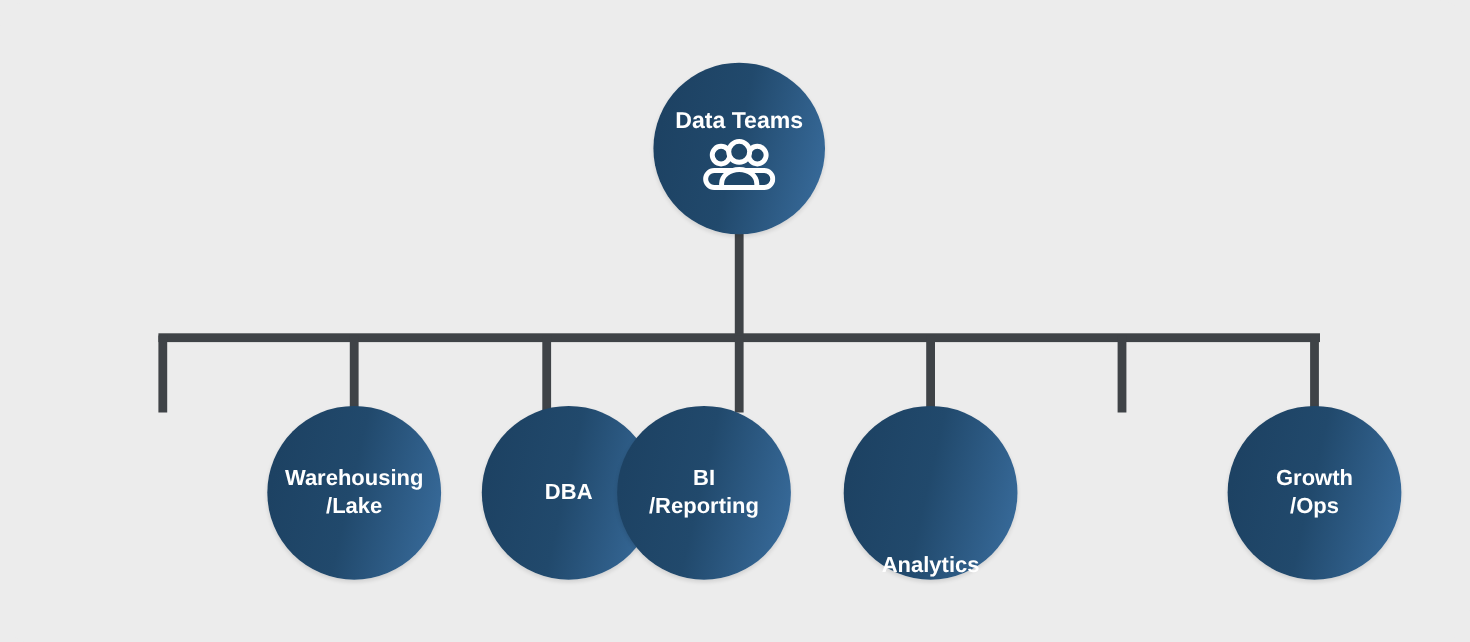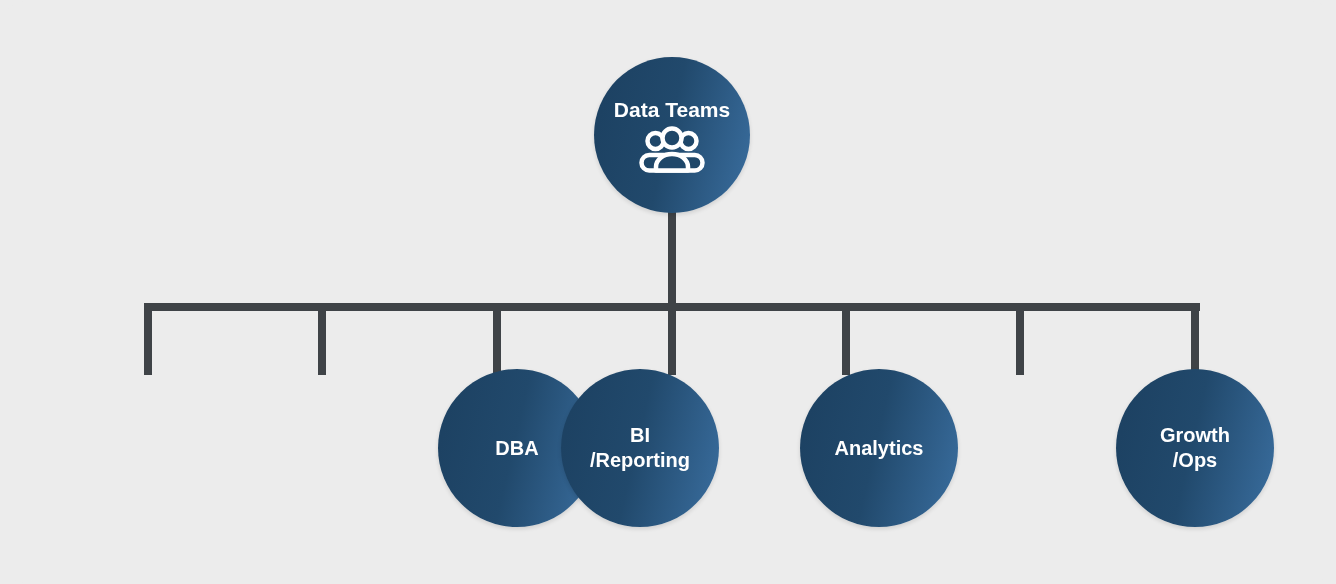--- a/index.html
+++ b/index.html
@@ -57,21 +57,21 @@
     font-size:21px;line-height:25px;
   }
   .child{
     top:369px;width:158px;height:158px;
     font-size:20px;line-height:25px;
   }
   .c0{left:69px;}
   .c1{left:243px;}
   .c2{left:438px;}
   .c3{left:561px;}
-  .c4{left:800px;}
+  .c4{left:767px;justify-content:flex-end;}
   .c5{left:941px;}
   .c6{left:1116px;text-align:right;}
   .label-line{display:block;}
   .label-line:empty{display:none;}
   .icon-wrap{margin-top:4px;line-height:0;}
 </style>
 </head>
 <body>
 
 <div class="stage">
@@ -92,20 +92,24 @@
       <svg width="66" height="48" viewBox="0 0 66 48" fill="none">
         <circle cx="16.5" cy="15" r="8" fill="#1f4769" stroke="#ffffff" stroke-width="4.5"></circle>
         <circle cx="49.5" cy="15" r="8" fill="#1f4769" stroke="#ffffff" stroke-width="4.5"></circle>
         <circle cx="33" cy="12" r="9.5" fill="#1f4769" stroke="#ffffff" stroke-width="4.5"></circle>
         <rect x="2.5" y="29" width="61" height="15.5" rx="7.75" fill="#1f4769" stroke="#ffffff" stroke-width="4.5"></rect>
         <path d="M 17 44.5 L 17 41 A 16 13 0 0 1 49 41 L 49 44.5 Z" fill="#1f4769" stroke="#ffffff" stroke-width="4.5" stroke-linejoin="round"></path>
       </svg>
     </span>
   </div>
 
+  <div class="node child c1">
+    <span class="label-line">Warehousing</span>
+    <span class="label-line">/Lake</span>
+  </div>
   <div class="node child c2">
     <span class="label-line">DBA</span>
 
   </div>
   <div class="node child c3">
     <span class="label-line">BI</span>
     <span class="label-line">/Reporting</span>
   </div>
   <div class="node child c4">
     <span class="label-line">Analytics</span>

